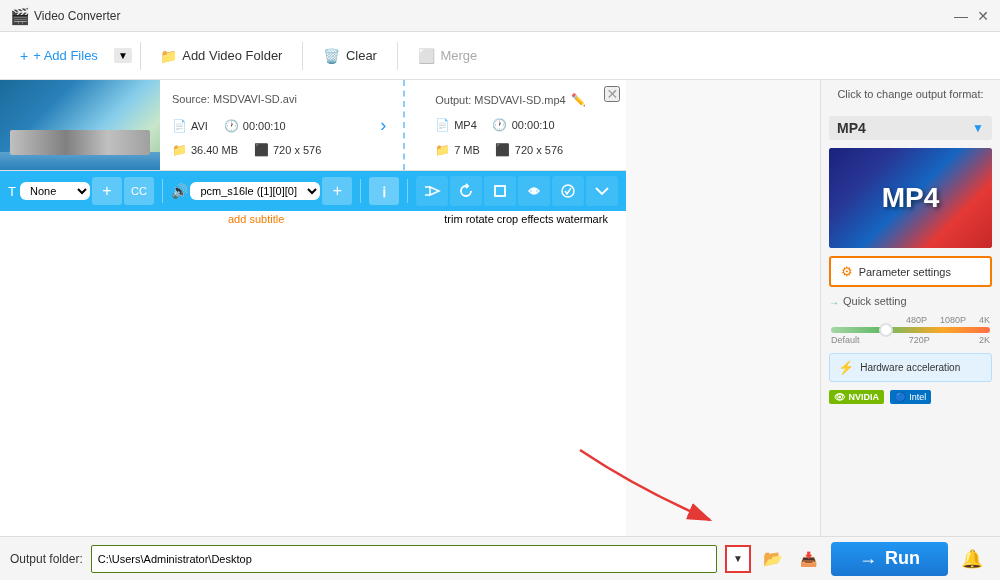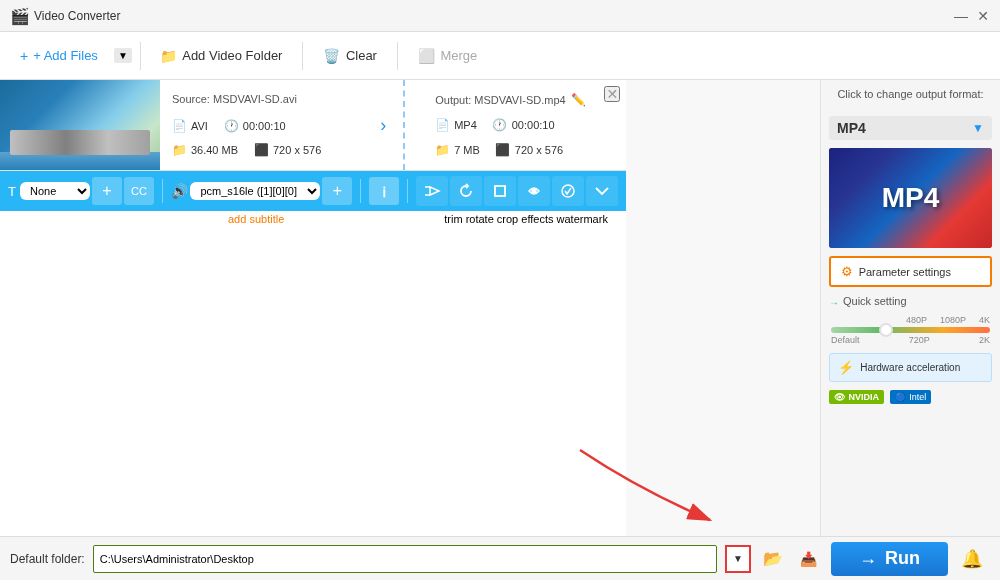--- a/index.html
+++ b/index.html
@@ -583,21 +583,21 @@
       </div>
       <div class="intel-badge">
         <span>🔵</span>
         <span>Intel</span>
       </div>
     </div>
   </div>
 </div>
 
 <div class="bottom-bar">
-  <span class="output-folder-label">Default folder:</span>
+  <span class="output-folder-label">Output folder:</span>
   <input type="text" class="output-path-input" value="C:\Users\Administrator\Desktop" style="">
   <button class="path-dropdown-btn">▼</button>
   <button class="folder-btn">
     <span>📂</span>
   </button>
   <button class="import-btn">
     <span>📥</span>
   </button>
 
   <button class="run-btn">

